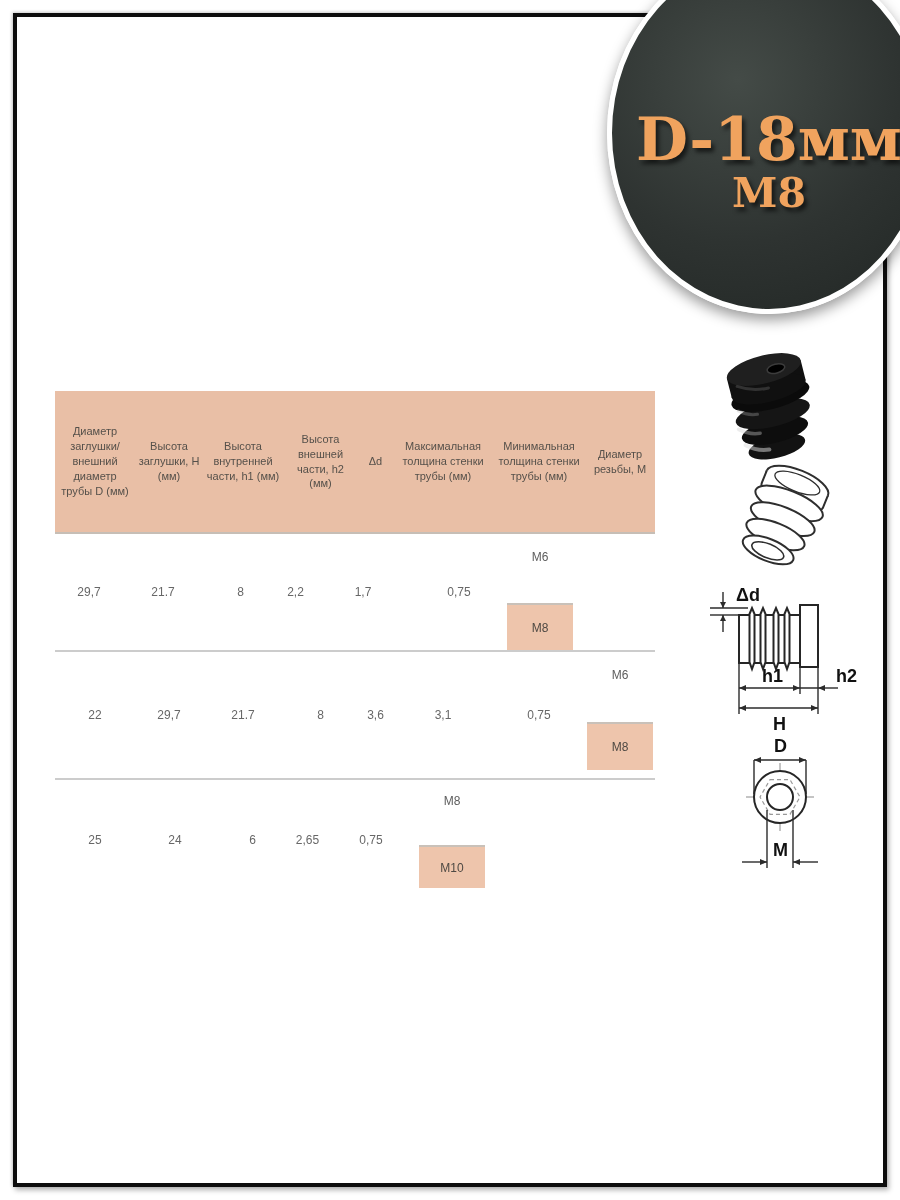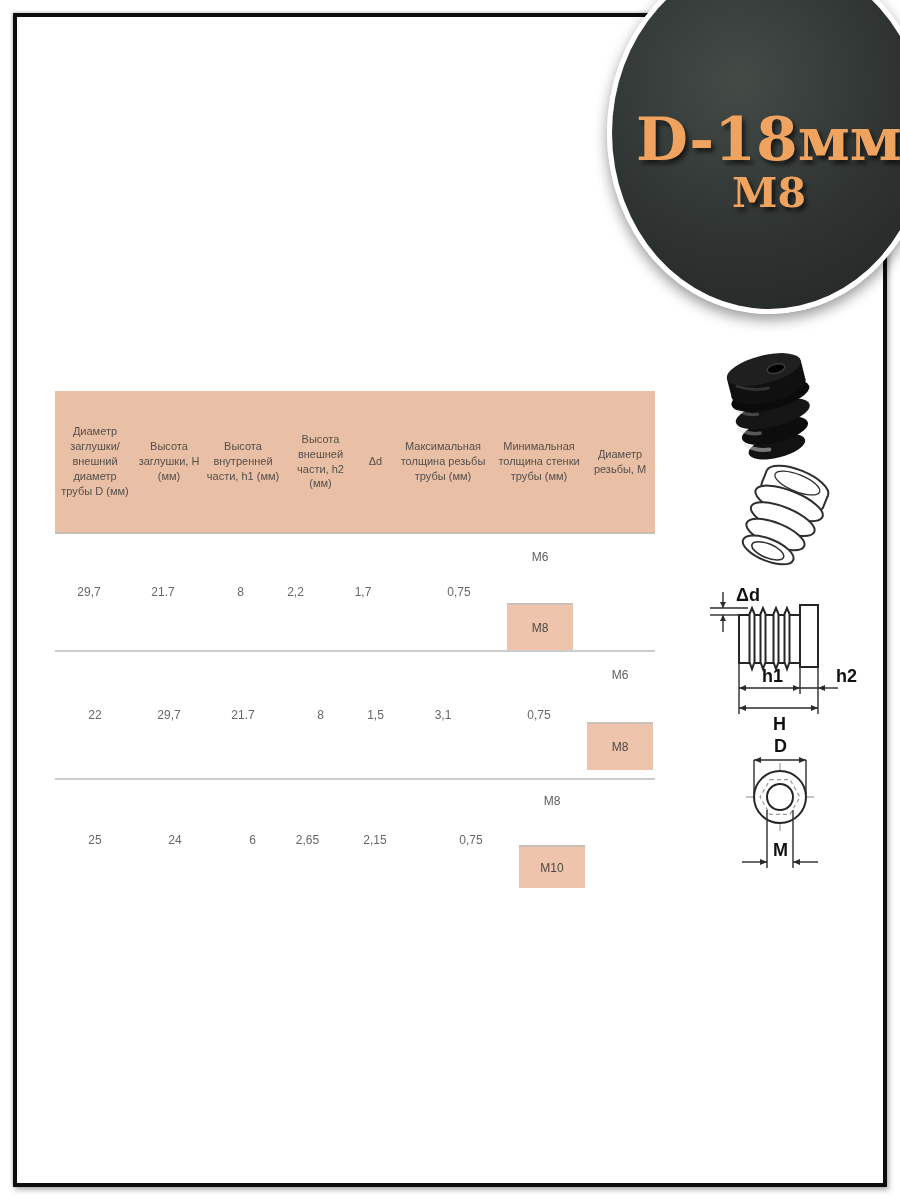--- a/index.html
+++ b/index.html
@@ -81,21 +81,21 @@
   <div class="badge-line badge-line2">М8</div>
 </div>
 
 <div class="spec-table">
   <div class="thead">
     <div class="th c0">Диаметр заглушки/ внешний диаметр трубы D (мм)</div>
     <div class="th c1">Высота заглушки, Н (мм)</div>
     <div class="th c2">Высота внутренней части, h1 (мм)</div>
     <div class="th c3">Высота внешней части, h2 (мм)</div>
     <div class="th c4">Δd</div>
-    <div class="th c5">Максимальная толщина резьбы трубы (мм)</div>
+    <div class="th c5">Максимальная толщина стенки трубы (мм)</div>
     <div class="th c6">Минимальная толщина стенки трубы (мм)</div>
     <div class="th c7">Диаметр резьбы, М</div>
   </div>
 
   <div class="trow r1">
     <div class="td c1">29,7</div>
     <div class="td c2">21.7</div>
     <div class="td c3">8</div>
     <div class="td c4">2,2</div>
     <div class="td c5">1,7</div>
@@ -104,35 +104,34 @@
       <div class="thread-plain">M6</div>
       <div class="thread-marked">M8</div>
     </div>
   </div>
 
   <div class="trow r2">
     <div class="td c0">22</div>
     <div class="td c1">29,7</div>
     <div class="td c2">21.7</div>
     <div class="td c3">8</div>
-    <div class="td c4">1,5</div>
+    <div class="td c4">3,6</div>
     <div class="td c5">3,1</div>
     <div class="td c6">0,75</div>
     <div class="td c7 thread-cell">
       <div class="thread-plain">M6</div>
       <div class="thread-marked">M8</div>
     </div>
   </div>
 
   <div class="trow r3">
     <div class="td c0">25</div>
     <div class="td c2">24</div>
     <div class="td c3">6</div>
     <div class="td c4">2,65</div>
-    <div class="td c5">2,15</div>
     <div class="td c6">0,75</div>
     <div class="td c7 thread-cell">
       <div class="thread-plain">M8</div>
       <div class="thread-marked">M10</div>
     </div>
   </div>
 </div>
 
 <svg id="photo-svg" class="art" width="128" height="132" viewBox="0 0 128 132">
   <g transform="rotate(-14 64 66)">

